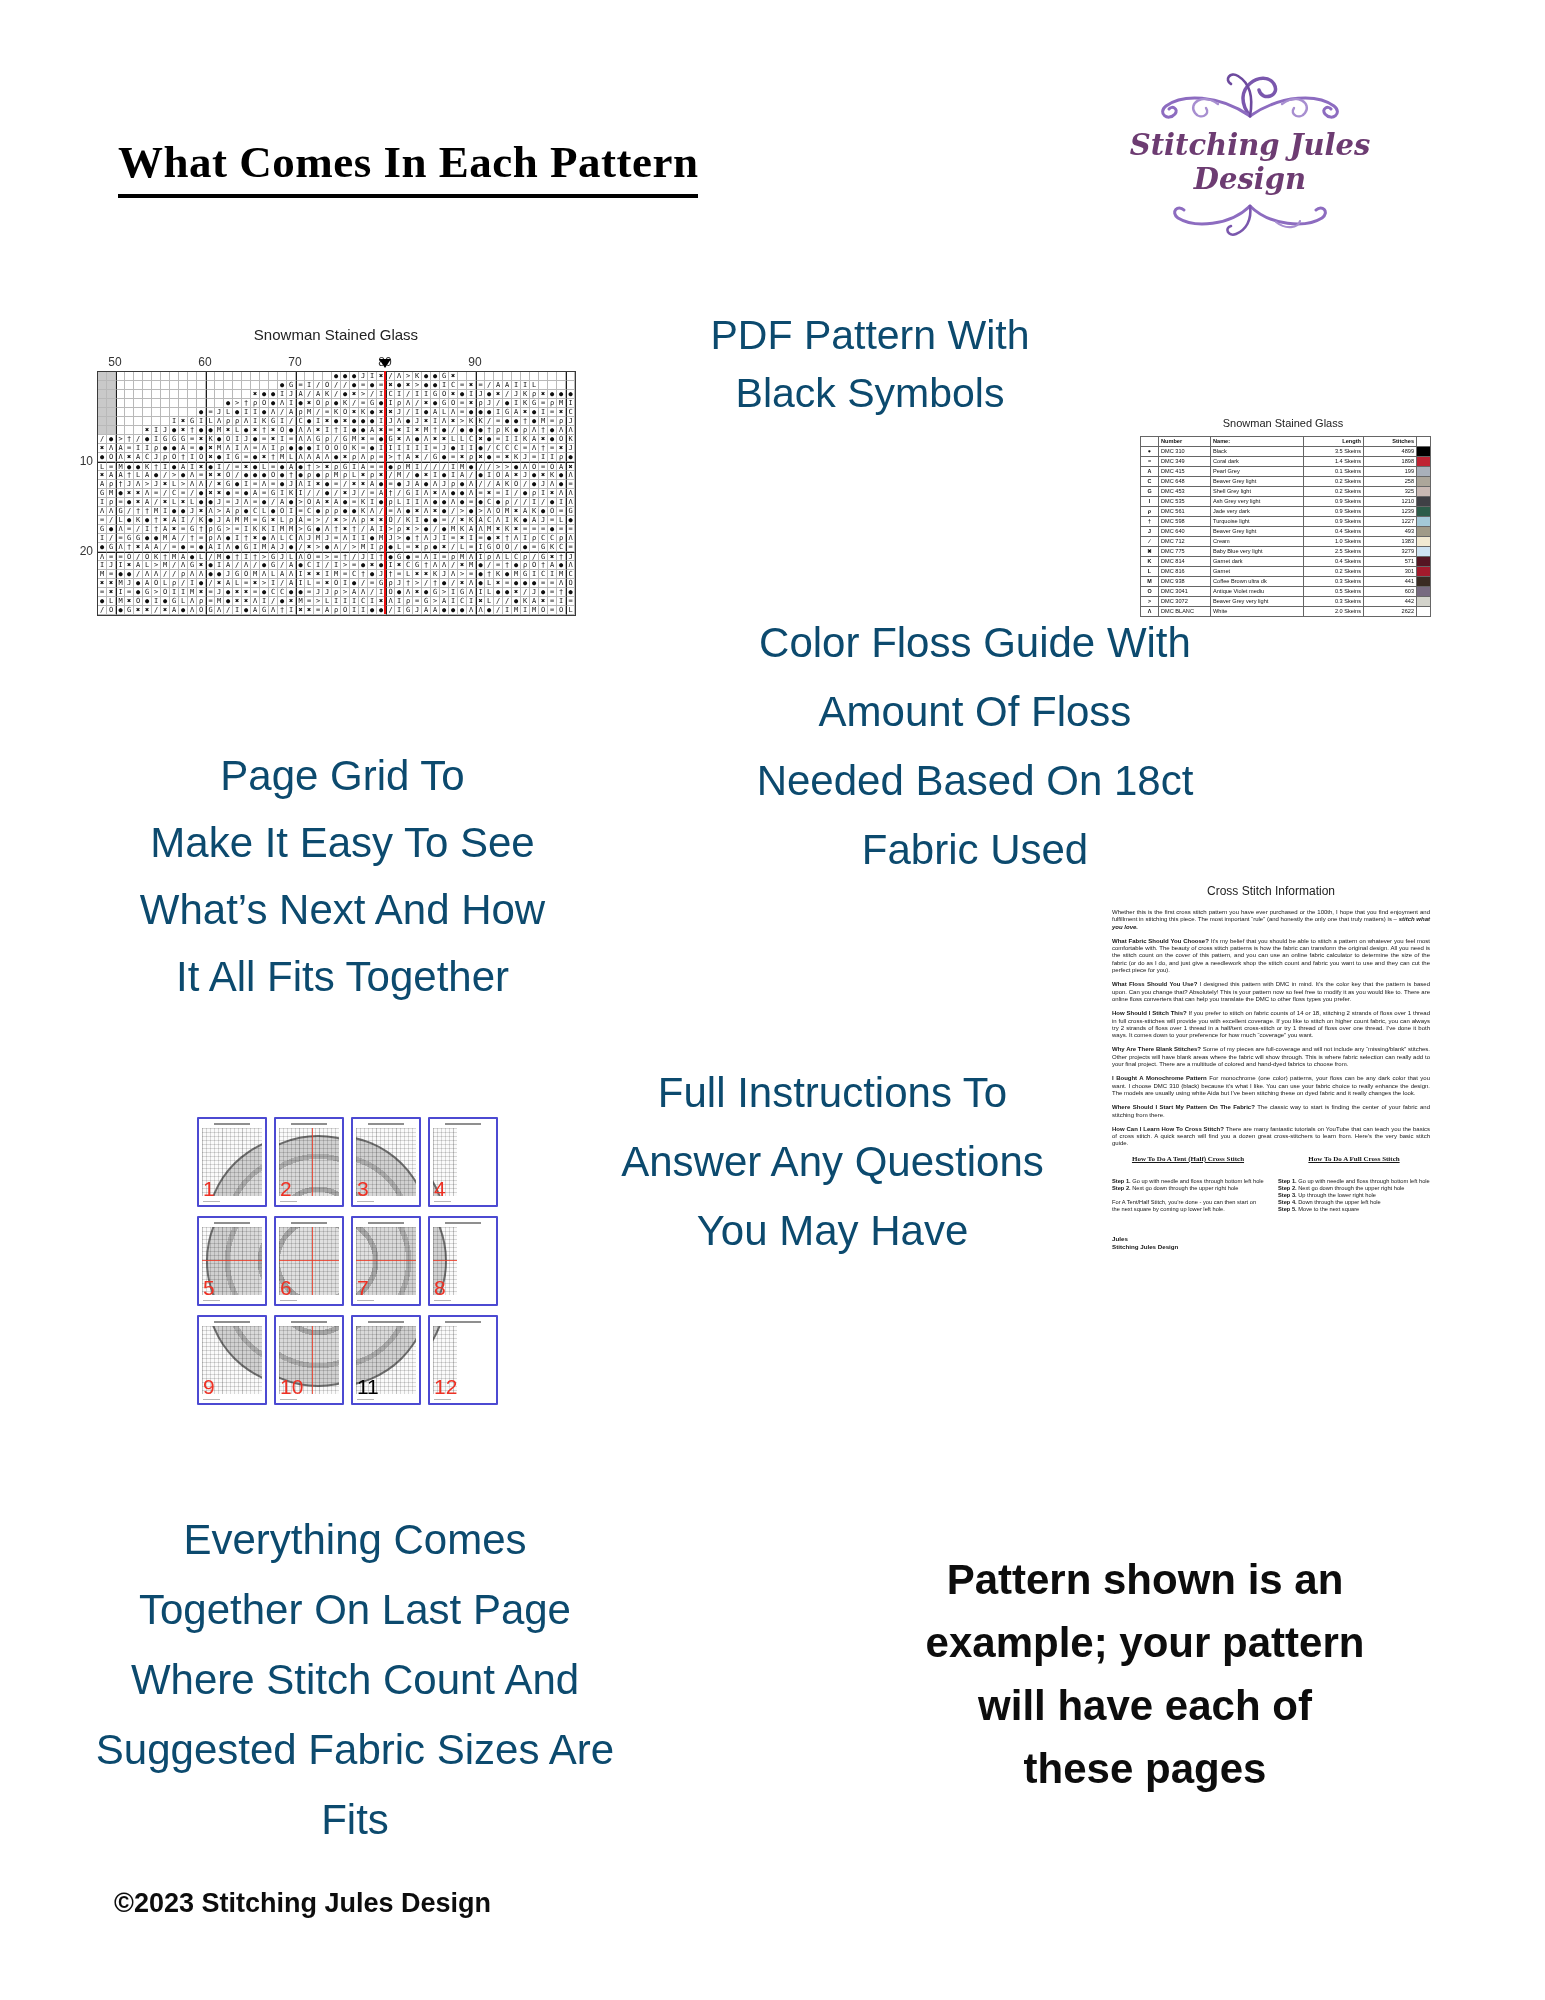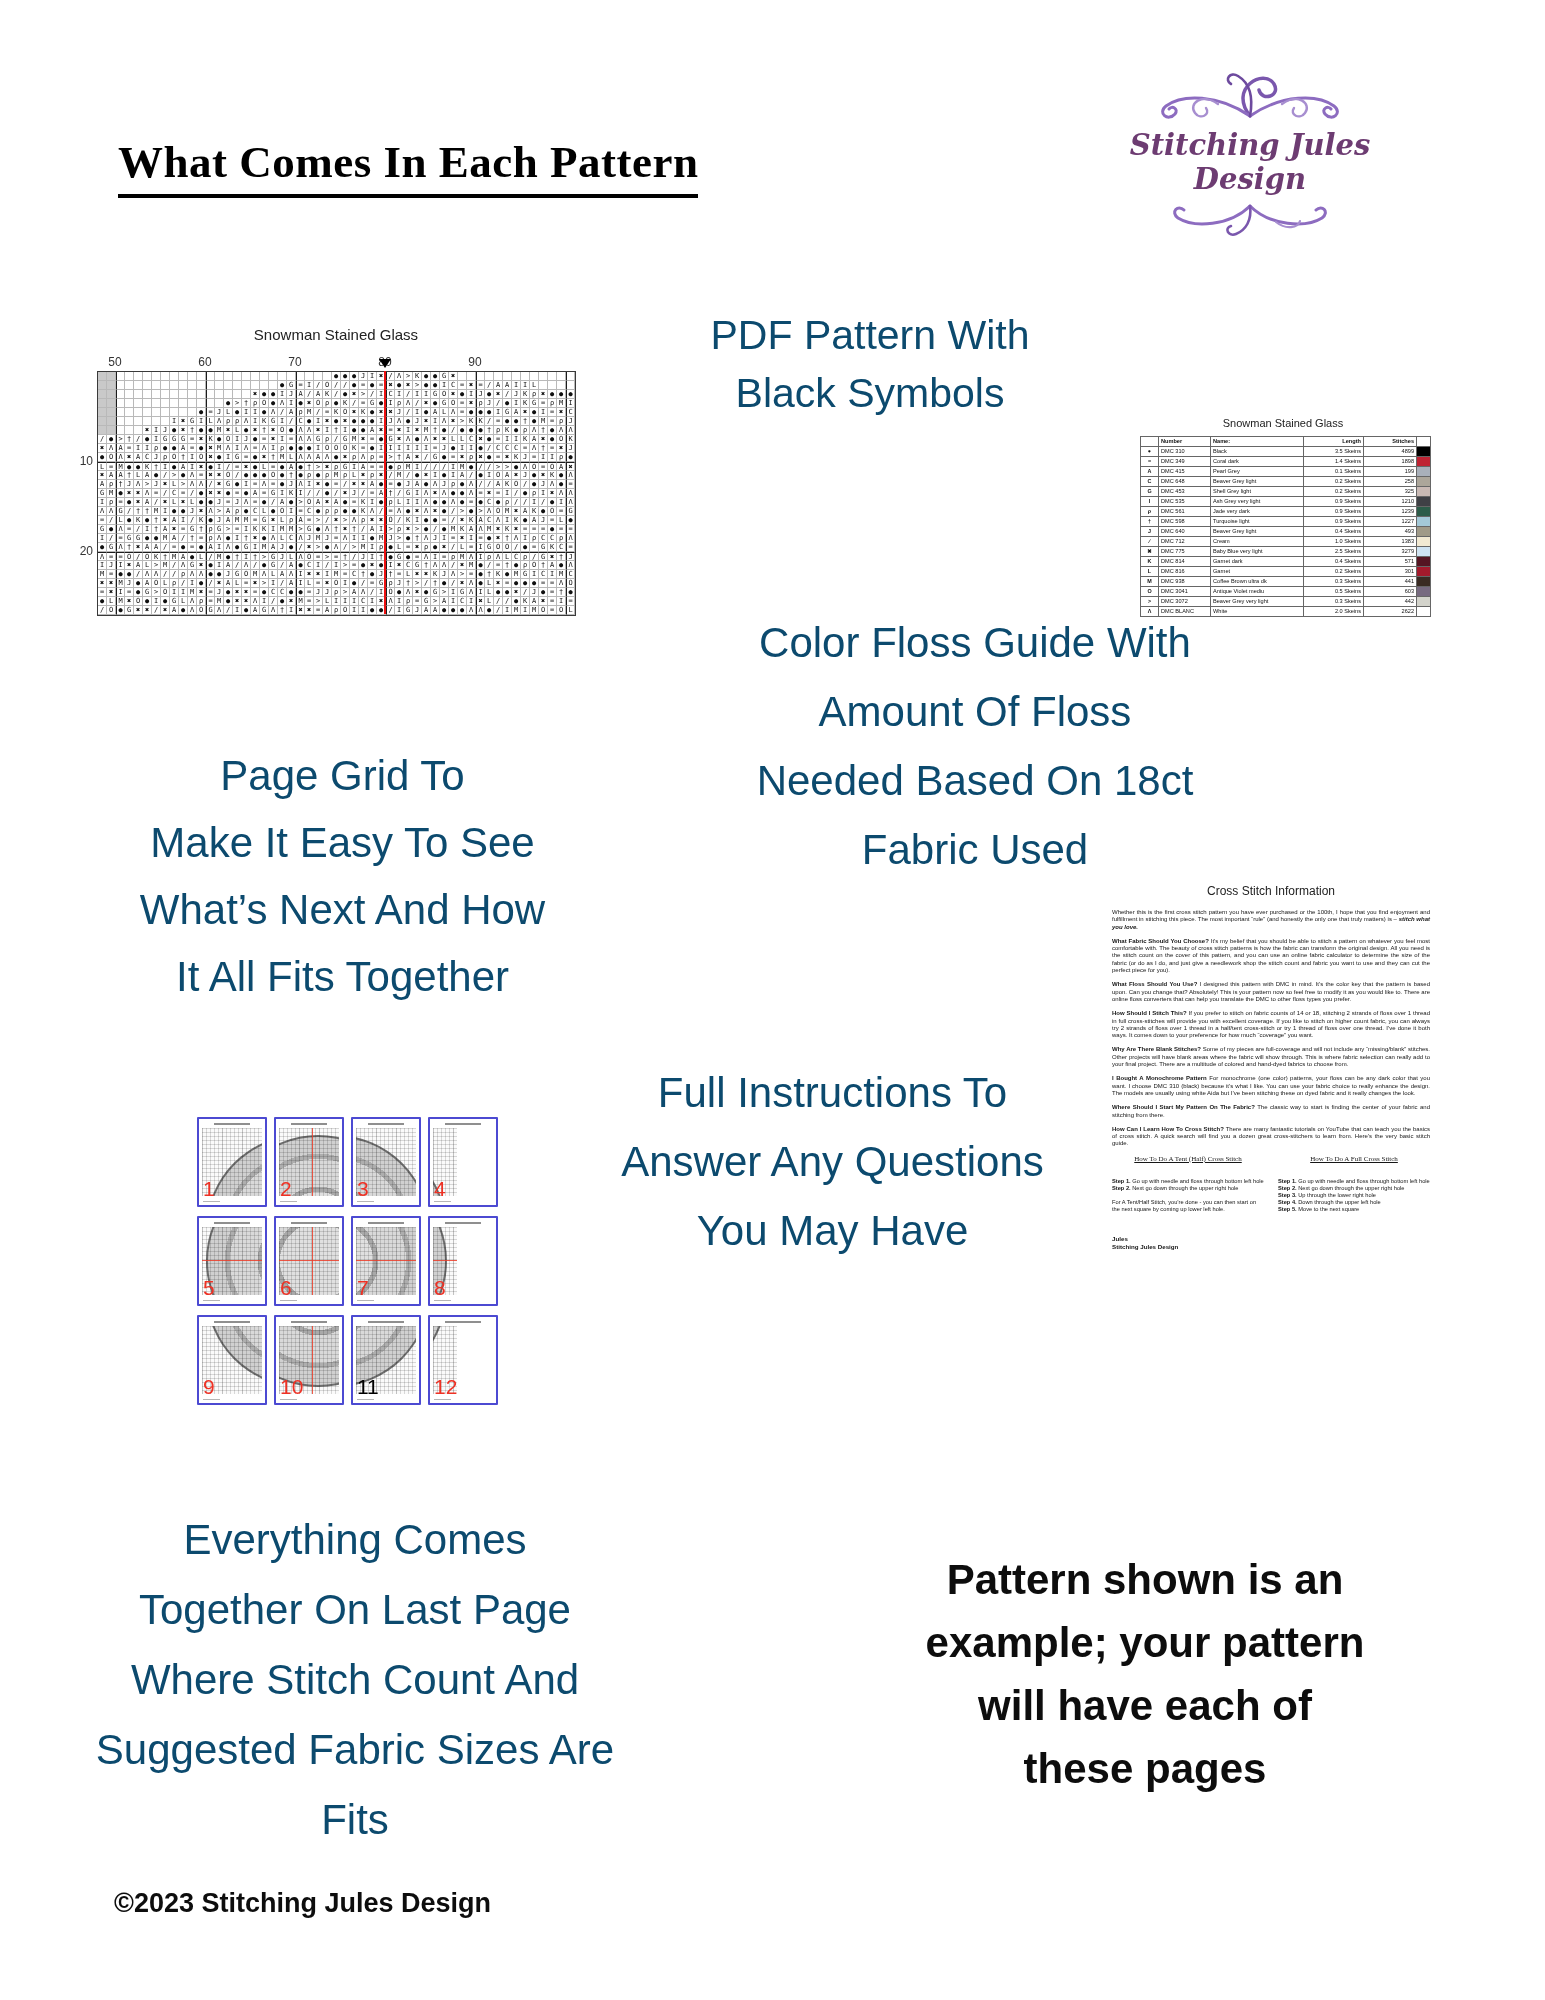--- a/index.html
+++ b/index.html
@@ -83,21 +83,21 @@
           color:#ee3124;font-weight:normal;font-family:"Liberation Sans",sans-serif;}
 
   
   .doc{position:absolute;left:1112px;top:884px;width:318px;color:#161616;}
   .doc-title{text-align:center;font-size:12px;margin-bottom:11px;color:#222;}
   .doc p{margin:0 0 7px 0;font-size:6px;line-height:7.3px;text-align:justify;}
   .doc p b{font-weight:bold;}
   .doc p .ital{font-weight:bold;font-style:italic;}
   .howto{display:flex;gap:14px;margin-top:4px;}
   .howto-col{flex:1;}
-  .howto-title{font-family:"Liberation Serif",serif;font-weight:normal;font-size:7px;
+  .howto-title{font-family:"Liberation Serif",serif;font-weight:bold;font-size:7px;
                text-decoration:underline;text-align:center;margin-bottom:15px;}
   .howto-step{font-size:5.7px;line-height:7px;}
   .howto-step b{font-weight:bold;}
   .howto-note{font-size:5.7px;line-height:7px;margin-top:7px;}
   .doc-sign{margin-top:22px;font-size:6.2px;line-height:8px;font-weight:bold;}
 </style>
 </head>
 <body>
 
 <div class="canvas">

